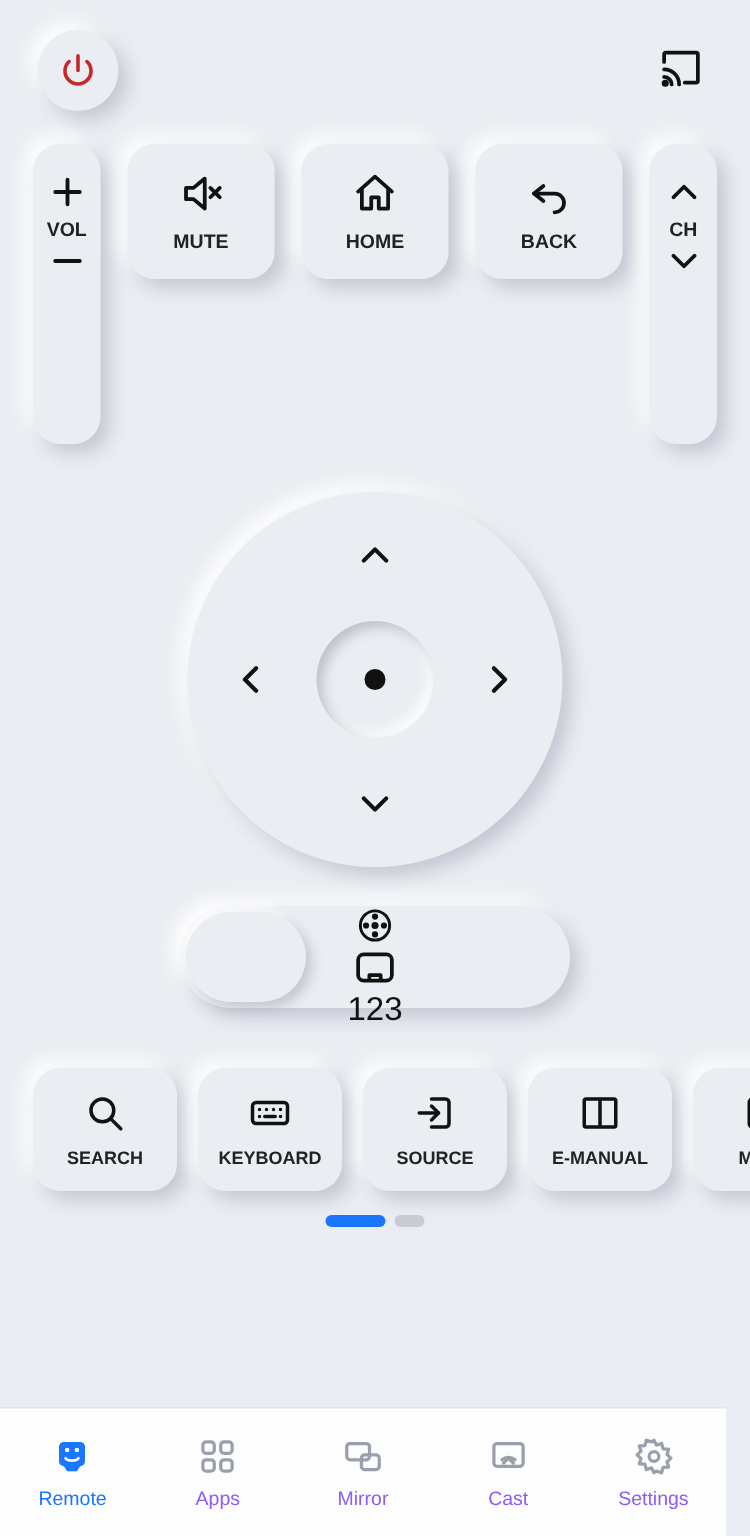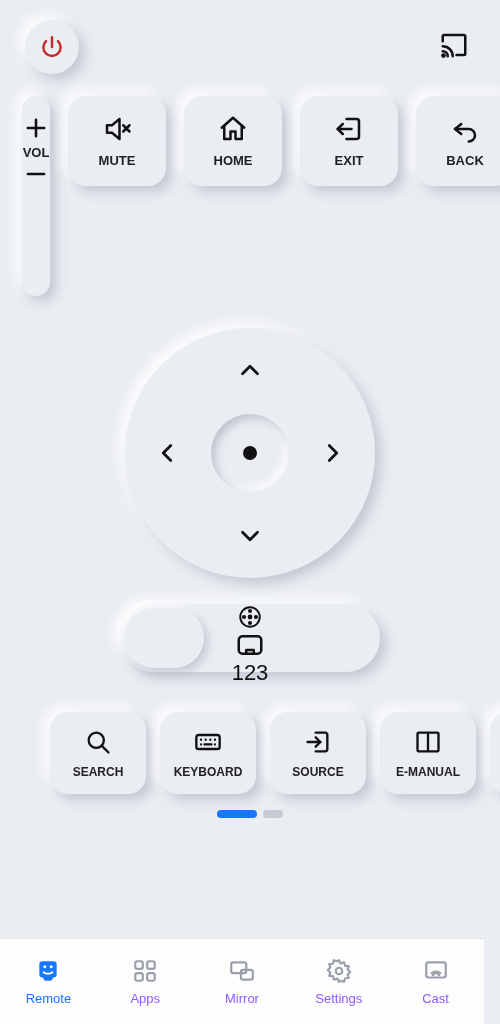--- a/index.html
+++ b/index.html
@@ -121,21 +121,20 @@
     width:80px;height:60px;
     border-radius:30px;
     background:#eaedf2;
     box-shadow: 4px 4px 8px rgba(170,175,190,0.6),
                -4px -4px 8px rgba(255,255,255,0.9);
   }
   .bottom-scroll {
     display:flex;
     gap:14px;
     padding: 24px 0 10px 22px;
-    margin-left: 28px;
   }
   .shortcut {
     width: 96px;
     height: 82px;
     font-size: 12px;
     font-weight: 600;
     color:#222;
     gap:6px;
     flex-shrink:0;
   }
@@ -217,30 +216,20 @@
         <svg viewBox="0 0 24 24" fill="none" stroke="#111" stroke-width="2" stroke-linecap="round" stroke-linejoin="round">
           <path d="M3 11l9-8 9 8"></path>
             <path d="M5 10v10h5v-6h4v6h5V10"></path>
         </svg>
       </span>
       <span>HOME</span>
     </div>
   </div>
 
   <div class="mid-col">
-    <div class="neumorph sq-btn">
-      <span>
-        <svg viewBox="0 0 24 24" fill="none" stroke="#111" stroke-width="2" stroke-linecap="round" stroke-linejoin="round">
-          <path d="M10 4h8a2 2 0 0 1 2 2v12a2 2 0 0 1-2 2h-8"></path>
-            <path d="M14 12H3"></path>
-            <path d="M7 8l-4 4 4 4"></path>
-        </svg>
-      </span>
-      <span>EXIT</span>
-    </div>
     <div class="neumorph sq-btn">
       <span>
         <svg viewBox="0 0 24 24" fill="none" stroke="#111" stroke-width="2" stroke-linecap="round" stroke-linejoin="round">
           <path d="M9 8l-5 4 5 4"></path>
             <path d="M4 12h11a5 5 0 0 1 0 10"></path>
         </svg>
       </span>
       <span>BACK</span>
     </div>
   </div>
@@ -394,29 +383,29 @@
       <svg viewBox="0 0 24 24" fill="none" stroke="#9aa0ab" stroke-width="2">
           <rect x="2" y="4" width="14" height="10" rx="2"></rect>
           <rect x="11" y="11" width="11" height="9" rx="2"></rect>
         </svg>
     </span>
     <span>Mirror</span>
   </div>
   <div class="tab">
     <span>
       <svg viewBox="0 0 24 24" fill="none" stroke="#9aa0ab" stroke-width="2">
-          <circle cx="12" cy="12" r="3"></circle>
-          <path d="M12 2l1.5 3 3.2-1 .9 3.3 3.4.2-1 3.2 2.4 2.3-2.4 2.3 1 3.2-3.4.2-.9 3.3-3.2-1L12 22l-1.5-3-3.2 1-.9-3.3-3.4-.2 1-3.2L1.6 11l2.4-2.3-1-3.2 3.4-.2.9-3.3 3.2 1L12 2z" stroke-linejoin="round"></path>
-        </svg>
-    </span>
-    <span>Settings</span>
-  </div>
-  <div class="tab">
-    <span>
-      <svg viewBox="0 0 24 24" fill="none" stroke="#9aa0ab" stroke-width="2">
           <rect x="3" y="4" width="18" height="14" rx="2"></rect>
           <path d="M8 14a6 6 0 0 1 8 0" stroke-linecap="round"></path>
           <path d="M12 10l3-3 3 3" stroke-linecap="round" stroke-linejoin="round" transform="translate(-3 6)"></path>
         </svg>
     </span>
     <span>Cast</span>
   </div>
+  <div class="tab">
+    <span>
+      <svg viewBox="0 0 24 24" fill="none" stroke="#9aa0ab" stroke-width="2">
+          <circle cx="12" cy="12" r="3"></circle>
+          <path d="M12 2l1.5 3 3.2-1 .9 3.3 3.4.2-1 3.2 2.4 2.3-2.4 2.3 1 3.2-3.4.2-.9 3.3-3.2-1L12 22l-1.5-3-3.2 1-.9-3.3-3.4-.2 1-3.2L1.6 11l2.4-2.3-1-3.2 3.4-.2.9-3.3 3.2 1L12 2z" stroke-linejoin="round"></path>
+        </svg>
+    </span>
+    <span>Settings</span>
+  </div>
 </div>
 
 </body></html>

